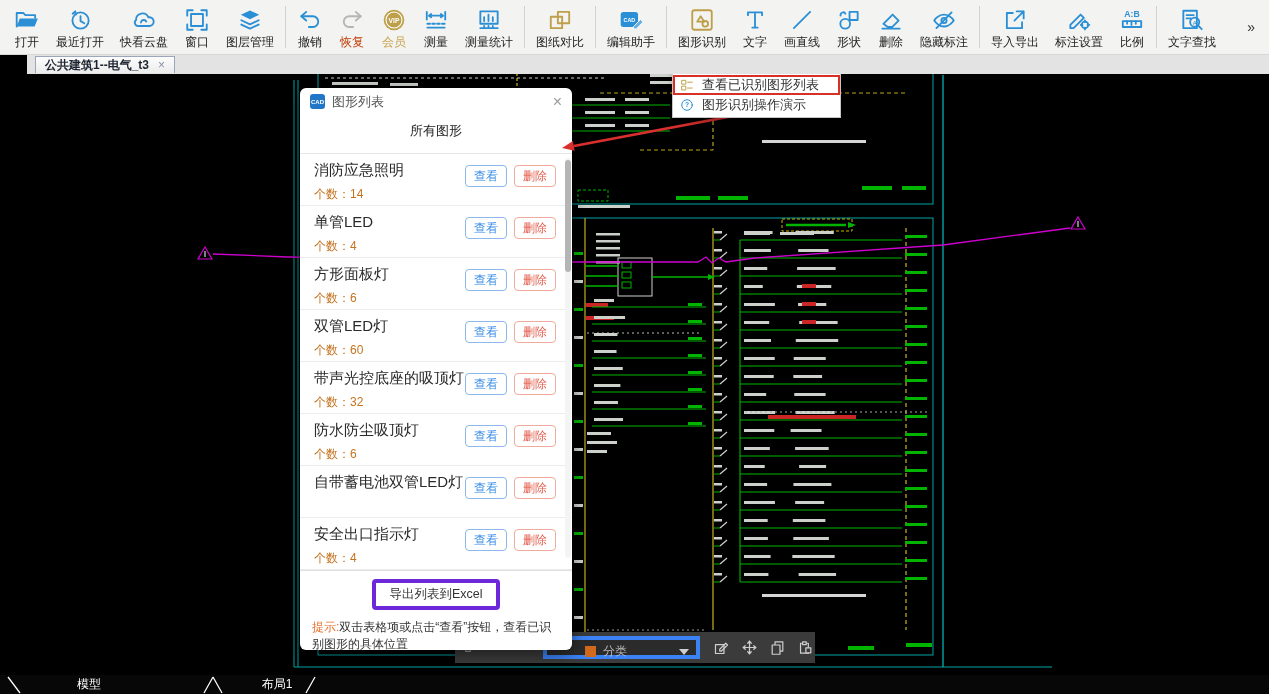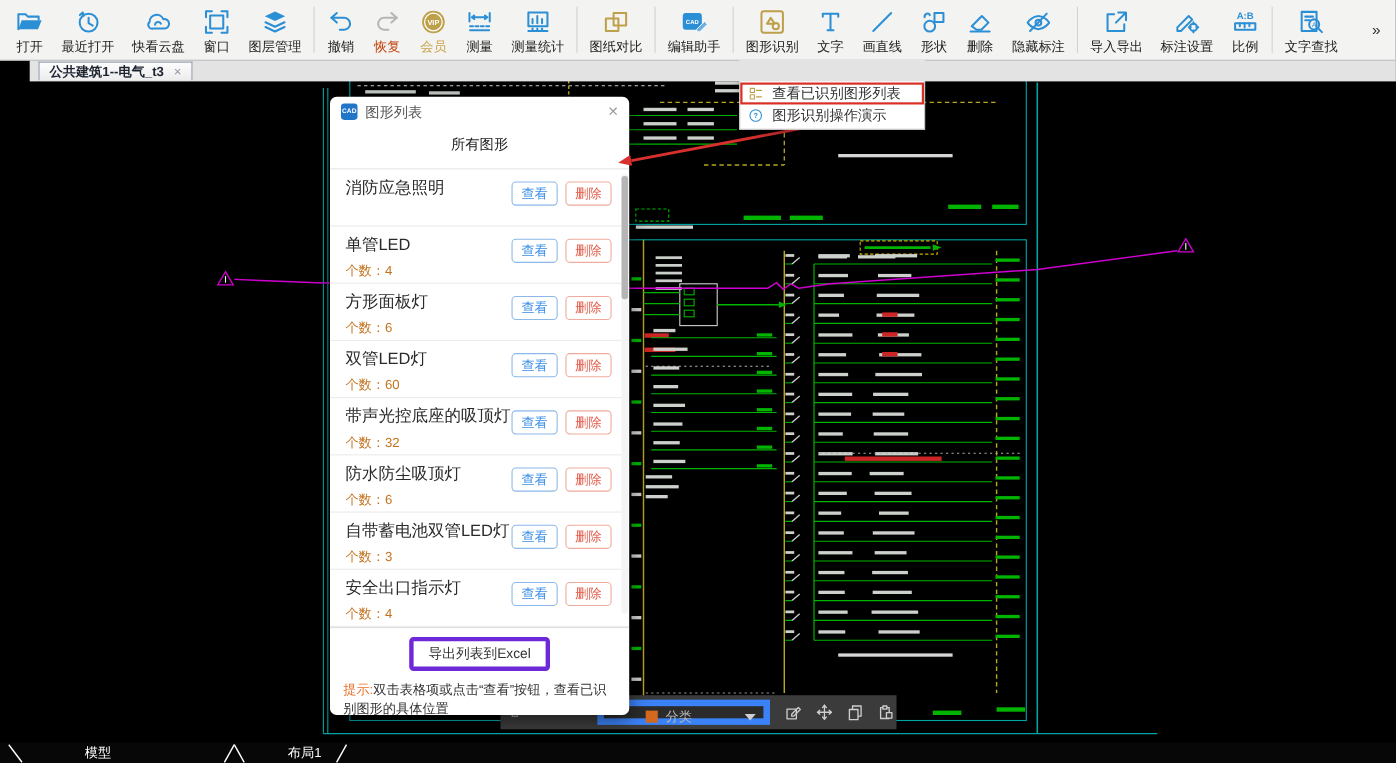--- a/index.html
+++ b/index.html
@@ -34,21 +34,21 @@
            border-top:7px solid #222;}
 
   
   .canvas-bg{position:absolute;top:74px;left:0;width:1269px;height:601px;background:#000;z-index:1;}
   #cad{position:absolute;top:0;left:0;width:1269px;height:694px;z-index:2;pointer-events:none;}
 
   
   .canvas-toolbar{position:absolute;left:455px;top:632px;width:360px;height:31px;background:#3b3b3b;
                   display:flex;align-items:center;z-index:3;}
   .ct-ghost{position:absolute;left:8px;top:6px;color:#9a9a9a;}
-  .ct-dropdown{margin-left:88px;width:157px;height:23px;background:#2b2b2b;border:6px solid #3b82f6;
+  .ct-dropdown{margin-left:88px;width:157px;height:23px;background:#2b2b2b;border:4px solid #3b82f6;
                display:flex;align-items:center;box-sizing:border-box;padding:8px 7px 0 38px;gap:7px;}
   .ct-dropdown .sq{width:11px;height:11px;background:#d2691e;flex:0 0 11px;}
   .ct-dropdown .dd-label{font-size:12px;color:#b9b9b9;flex:1;}
   .ct-dropdown .dd-caret{width:0;height:0;border-left:5px solid transparent;
                border-right:5px solid transparent;border-top:6px solid #cfcfcf;}
   .ct-icons{display:flex;gap:11px;margin-left:13px;color:#cfcfcf;}
   .ct-icons .cti{display:flex;align-items:center;}
 
   
   .menu{position:absolute;left:672px;top:52px;width:169px;background:#fff;border:1px solid #c6c6c6;
@@ -398,20 +398,21 @@
   <div class="dlg-titlebar">
     <span class="dlg-logo">CAD</span>
     <span class="dlg-title">图形列表</span>
     <span class="dlg-close">×</span>
   </div>
   <div class="dlg-header">所有图形</div>
   <div class="dlg-list" id="dlgList">
 
   <div class="row">
         <div class="nm">消防应急照明</div>
+        <div class="ct">个数：14</div>
         <div class="btns">
           <span class="btn view">查看</span>
           <span class="btn del">删除</span>
         </div>
       </div>
       <div class="row">
         <div class="nm">单管LED</div>
         <div class="ct">个数：4</div>
         <div class="btns">
           <span class="btn view">查看</span>
@@ -445,21 +446,20 @@
       <div class="row">
         <div class="nm">防水防尘吸顶灯</div>
         <div class="ct">个数：6</div>
         <div class="btns">
           <span class="btn view">查看</span>
           <span class="btn del">删除</span>
         </div>
       </div>
       <div class="row">
         <div class="nm">自带蓄电池双管LED灯</div>
-        <div class="ct">个数：3</div>
         <div class="btns">
           <span class="btn view">查看</span>
           <span class="btn del">删除</span>
         </div>
       </div>
       <div class="row">
         <div class="nm">安全出口指示灯</div>
         <div class="ct">个数：4</div>
         <div class="btns">
           <span class="btn view">查看</span>

